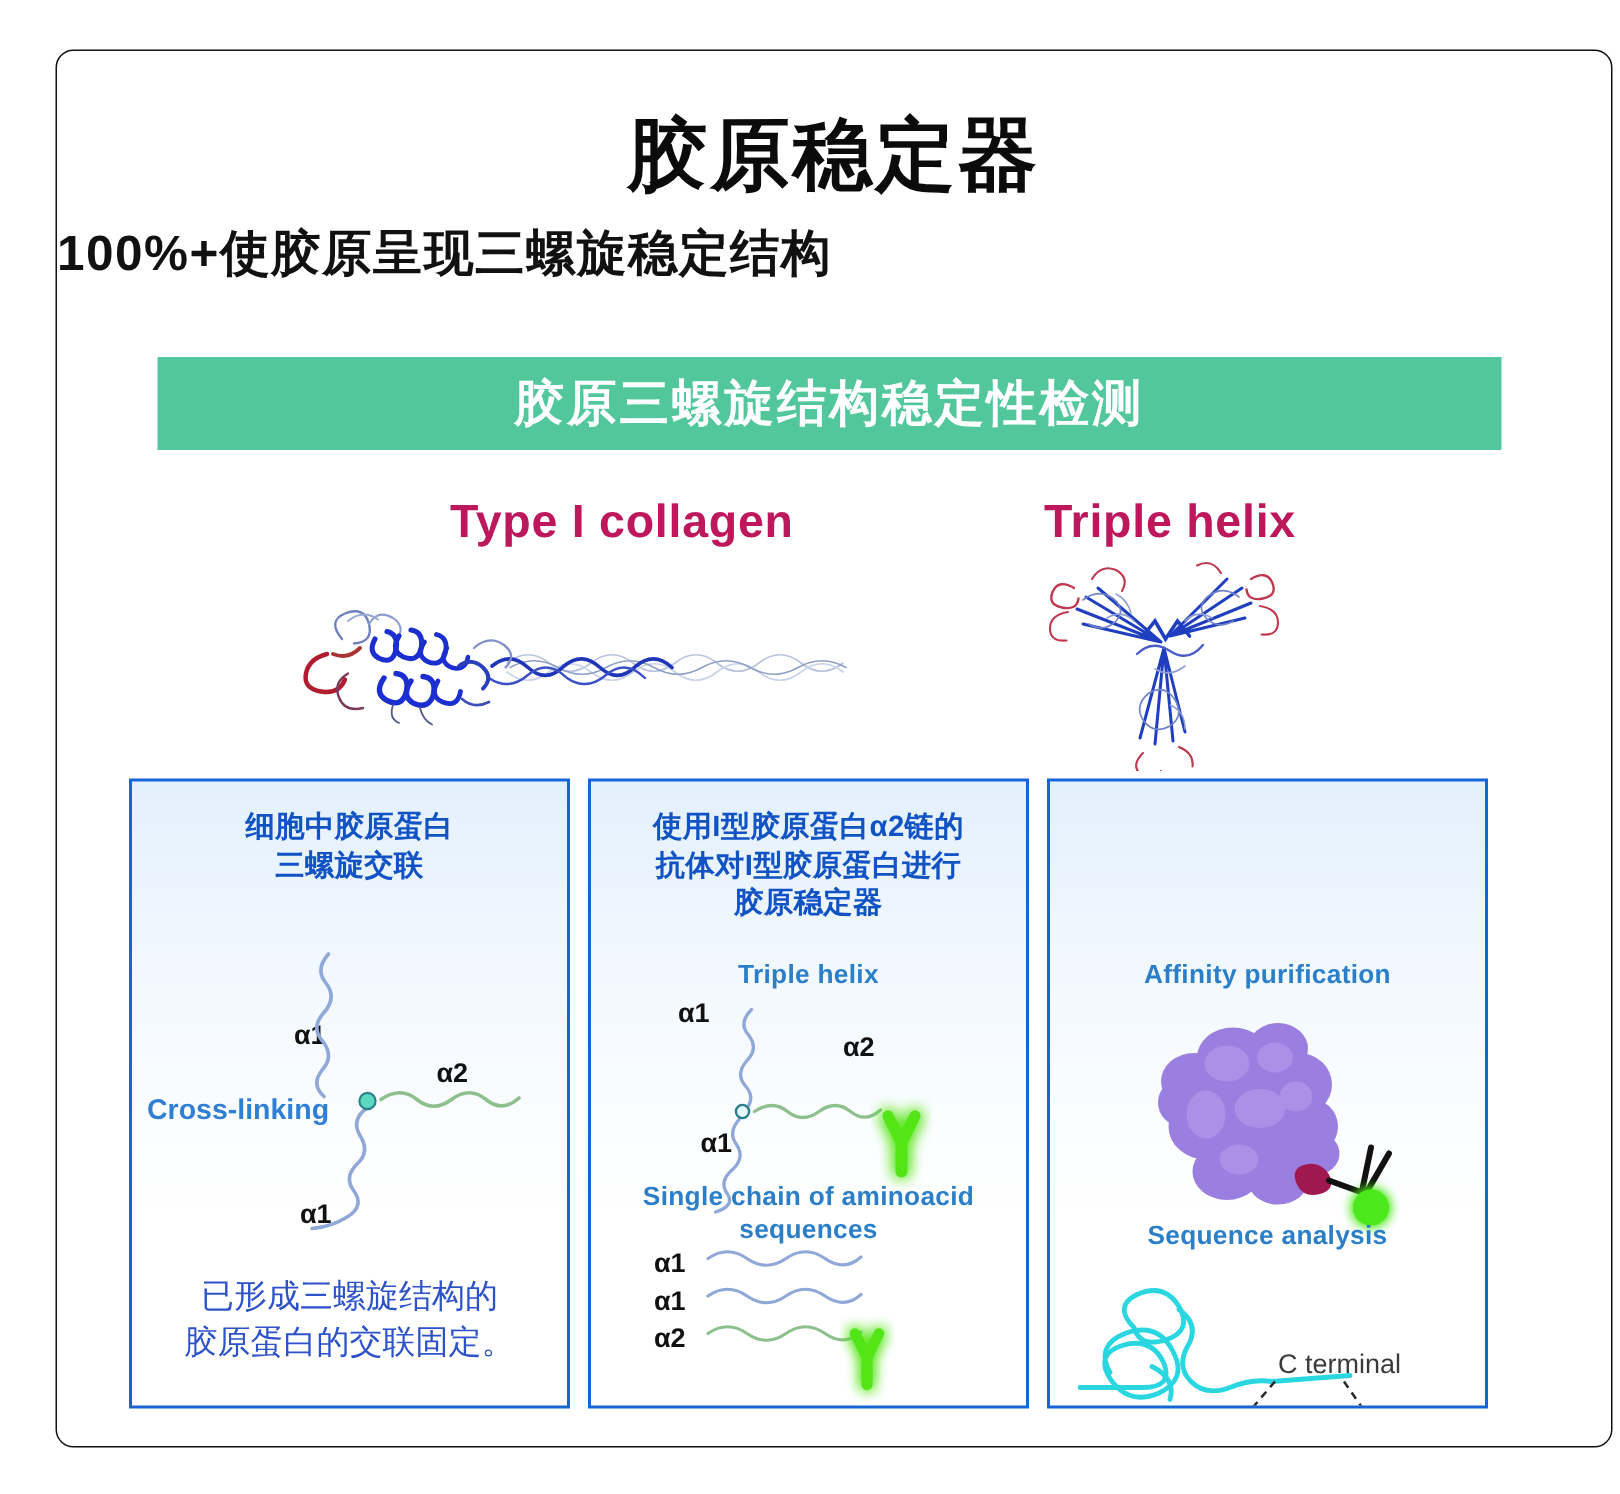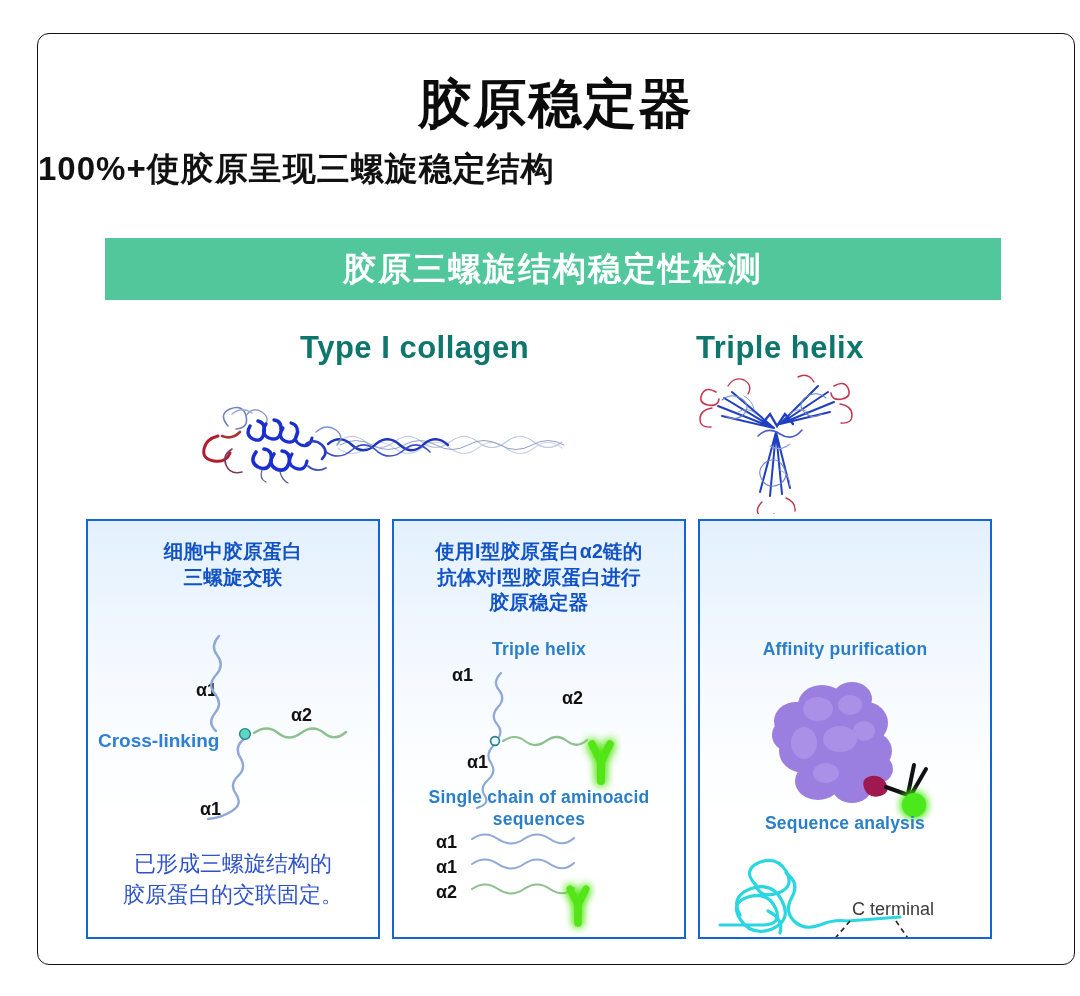--- a/index.html
+++ b/index.html
@@ -70,21 +70,21 @@
     font-weight: bold;
     color: #ffffff;
     letter-spacing: 2px;
   }
 
   
   .struct-label {
     position: absolute;
     font-size: 31px;
     font-weight: bold;
-    color: #0f766e;
+    color: #be185d;
     letter-spacing: .5px;
     white-space: nowrap;
   }
   #label-collagen { left: 262px; top: 296px; }
   #label-helix    { left: 658px; top: 296px; }
 
   .struct-figure { position: absolute; }
   #fig-collagen { left: 150px; top: 340px; width: 430px; height: 140px; }
   #fig-helix    { left: 650px; top: 328px; width: 175px; height: 152px; }
 

